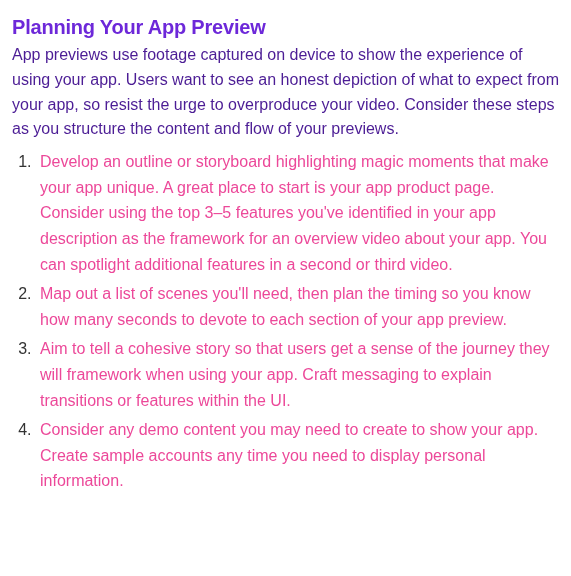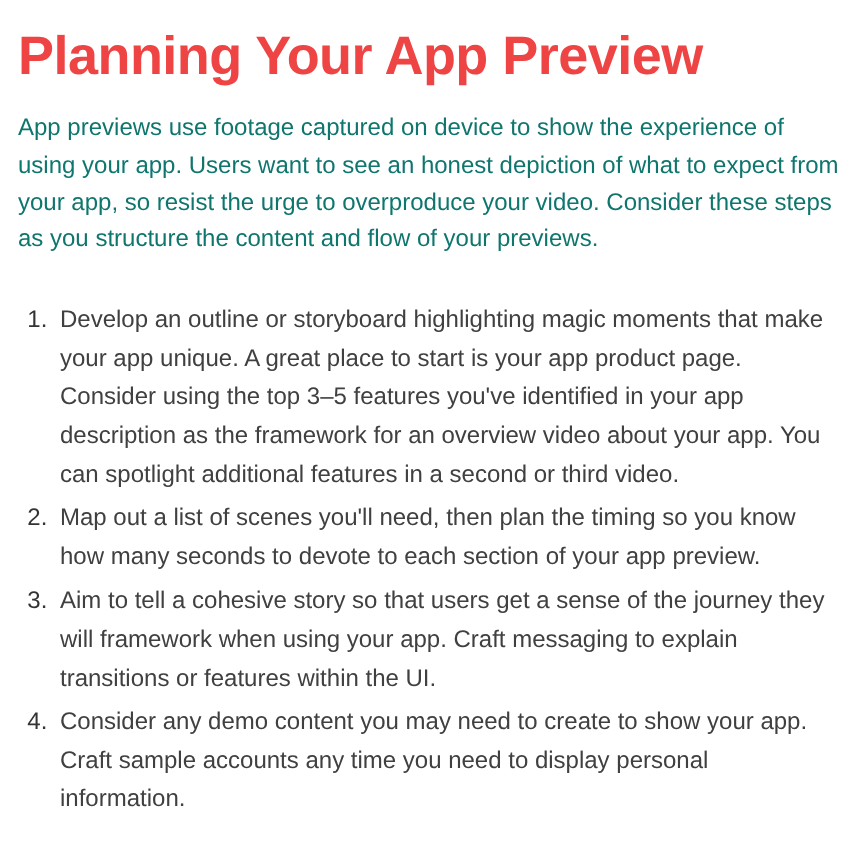--- a/index.html
+++ b/index.html
@@ -8,51 +8,51 @@
       box-sizing: border-box;
     }
     body {
       font-family: -apple-system, BlinkMacSystemFont, "Segoe UI", Helvetica, Arial, sans-serif;
       width: 571px;
       padding: 16px 12px;
       color: #1d1d1f;
       background: #ffffff;
     }
     h1 {
-      font-size: 36px;
+      font-size: 20px;
       font-weight: 700;
-      margin-bottom: 16px;
+      margin-bottom: 4px;
       letter-spacing: -0.01em;
-      color: #ef4444;
+      color: #6d28d9;
     }
     .intro {
       font-size: 16px;
       line-height: 1.55;
-      color: #0f766e;
-      margin-bottom: 28px;
+      color: #4c1d95;
+      margin-bottom: 7px;
     }
     ol {
       padding-left: 24px;
     }
     ol li {
       font-size: 16px;
       line-height: 1.6;
-      color: #404040;
+      color: #ec4899;
       margin-bottom: 4px;
       padding-left: 4px;
     }
     ol li::marker {
       color: #333333;
     }
   </style>
 </head>
 <body>
 
 <h1>Planning Your App Preview</h1>
 
 <p class="intro">App previews use footage captured on device to show the experience of using your app. Users want to see an honest depiction of what to expect from your app, so resist the urge to overproduce your video. Consider these steps as you structure the content and flow of your previews.</p>
 
 <ol>
   <li>Develop an outline or storyboard highlighting magic moments that make your app unique. A great place to start is your app product page. Consider using the top 3–5 features you've identified in your app description as the framework for an overview video about your app. You can spotlight additional features in a second or third video.</li>
   <li>Map out a list of scenes you'll need, then plan the timing so you know how many seconds to devote to each section of your app preview.</li>
   <li>Aim to tell a cohesive story so that users get a sense of the journey they will framework when using your app. Craft messaging to explain transitions or features within the UI.</li>
-  <li>Consider any demo content you may need to create to show your app. Craft sample accounts any time you need to display personal information.</li>
+  <li>Consider any demo content you may need to create to show your app. Create sample accounts any time you need to display personal information.</li>
 </ol>
 
 </body></html>

